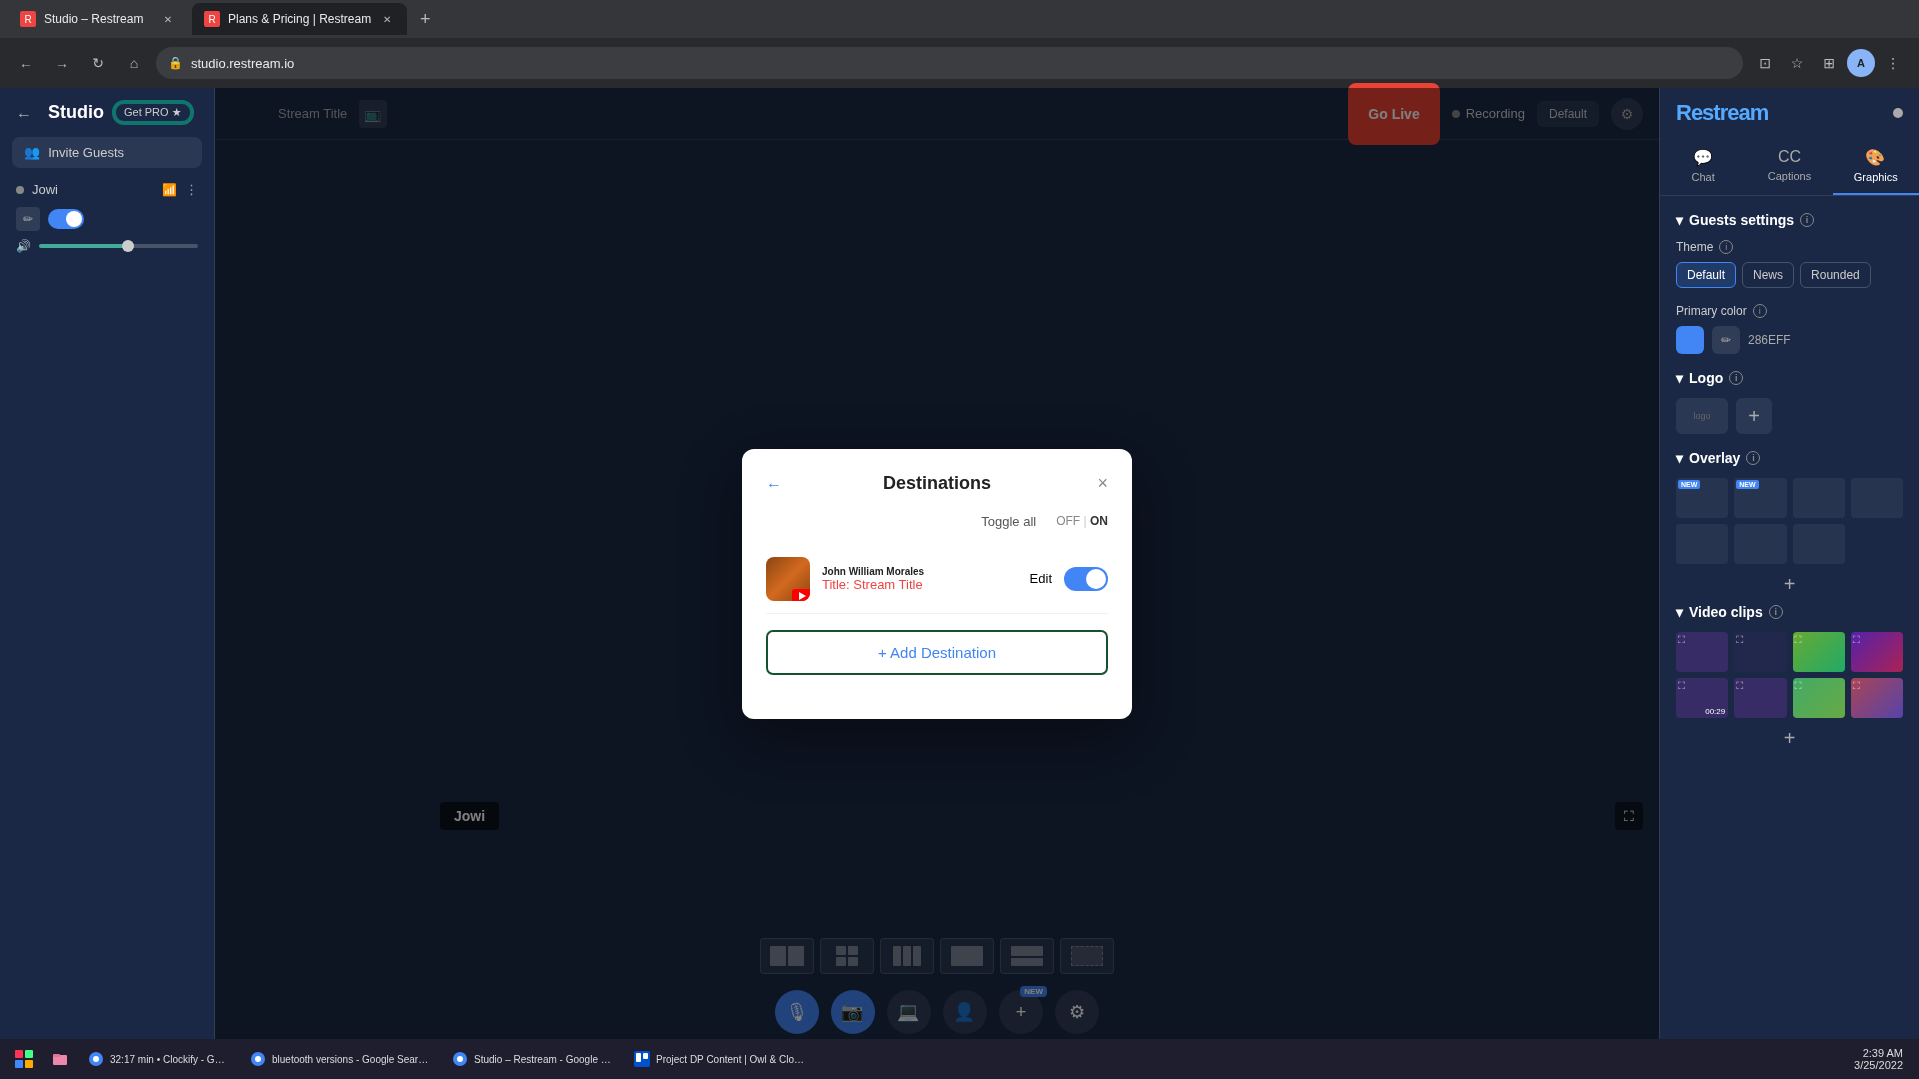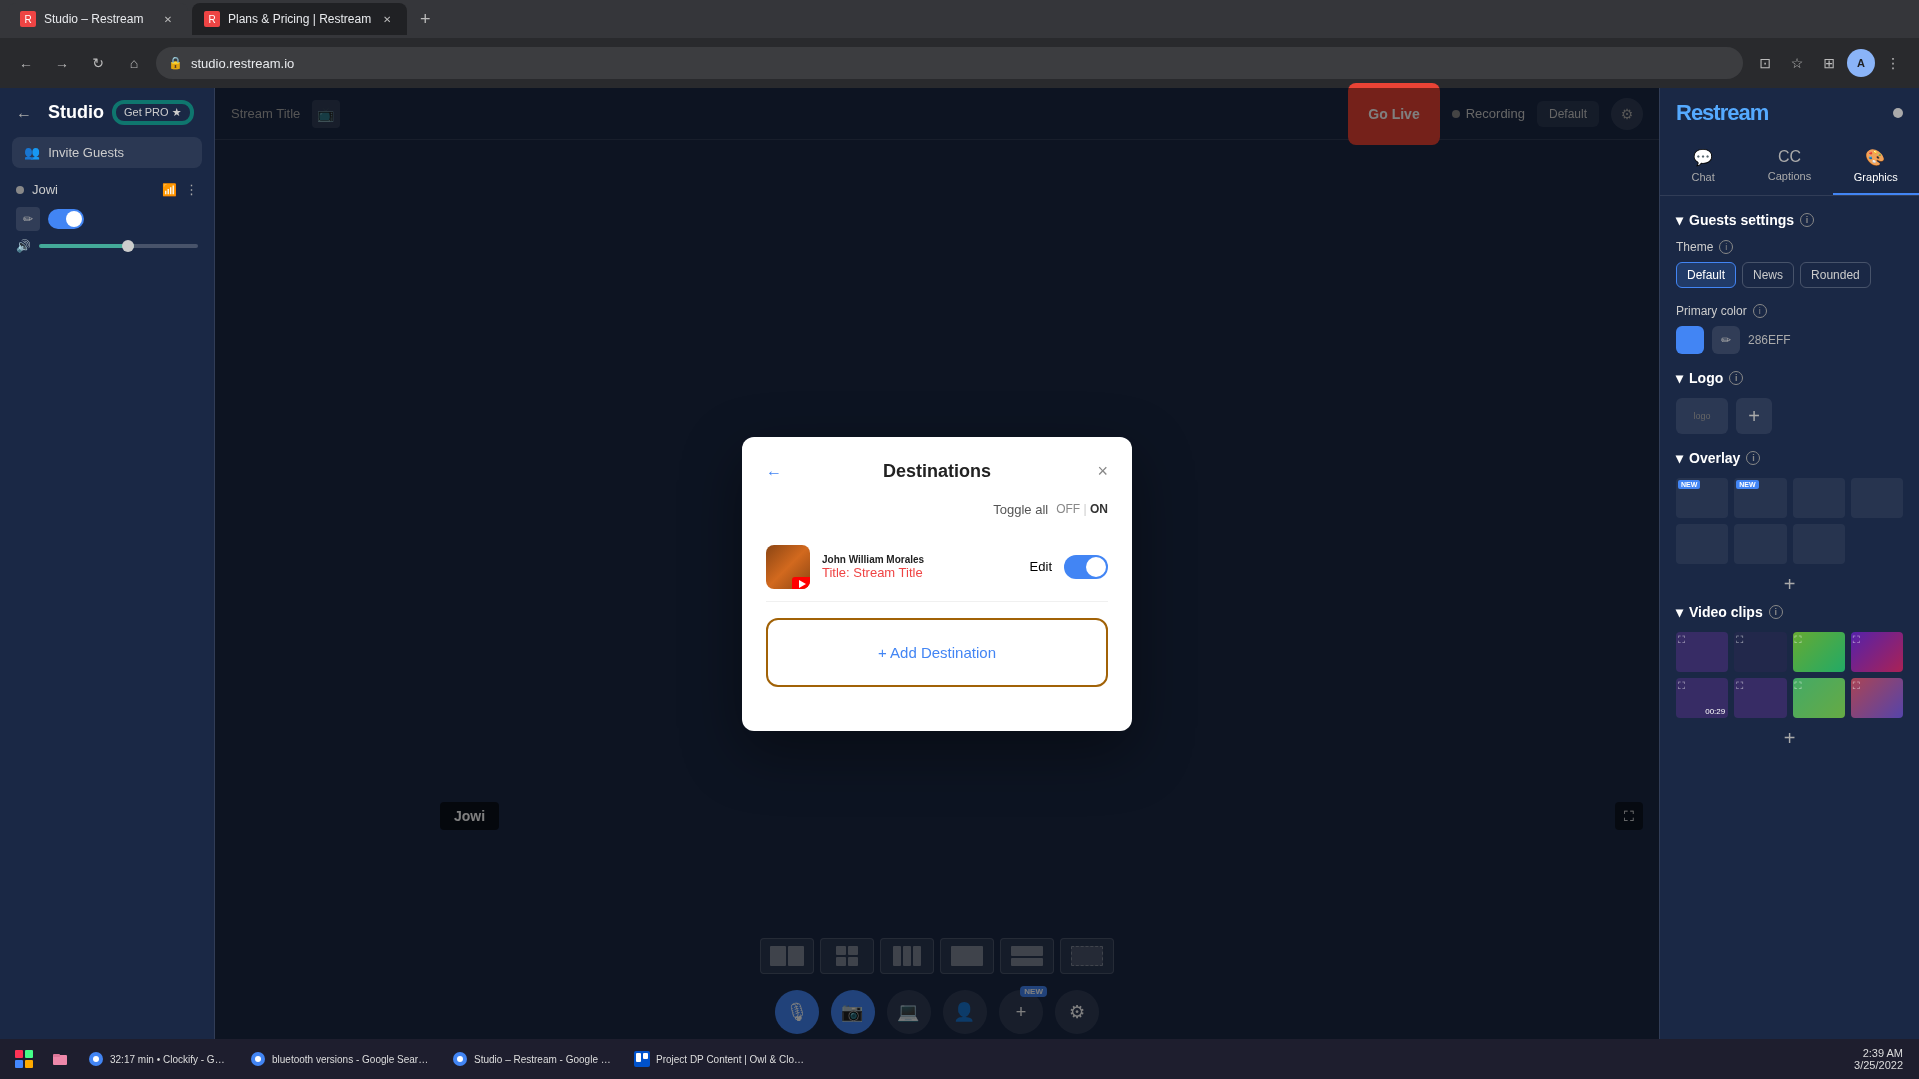--- a/index.html
+++ b/index.html
@@ -622,20 +622,21 @@
       display: flex;
       align-items: center;
       padding: 0 16px;
       gap: 12px;
       border-bottom: 1px solid rgba(255,255,255,0.1);
       z-index: 10;
     }
     .stream-title-label {
       color: #aaa;
       font-size: 13px;
+      margin-left: 47px;
     }
     .top-bar-spacer { flex: 1; }
     .go-live-btn {
       background: #ea4335;
       color: white;
       border: none;
       border-radius: 8px;
       padding: 23px 20px;
       font-size: 14px;
       font-weight: 600;
@@ -737,21 +738,21 @@
       background: none;
       border: none;
       color: #888;
       font-size: 18px;
       cursor: pointer;
     }
     .toggle-all-row {
       display: flex;
       align-items: center;
       justify-content: flex-end;
-      gap: 8px;
+      gap: 20px;
       margin-bottom: 16px;
       font-size: 13px;
       color: #555;
     }
     .toggle-off-on {
       color: #888;
       font-size: 12px;
     }
     .toggle-separator {
       color: #ccc;
@@ -835,23 +836,23 @@
       position: absolute;
       right: 2px;
       top: 2px;
       width: 20px;
       height: 20px;
       background: white;
       border-radius: 50%;
     }
     .add-destination-btn {
       width: 100%;
-      padding: 24px;
-      border: 2px solid #a16207;
-      border-radius: 12px;
+      padding: 12px;
+      border: 2px solid #14532d;
+      border-radius: 7px;
       background: white;
       color: #4285f4;
       font-size: 15px;
       font-weight: 500;
       cursor: pointer;
       margin-bottom: 20px;
     }
     .modal-close-row {
       display: flex;
       justify-content: flex-end;

